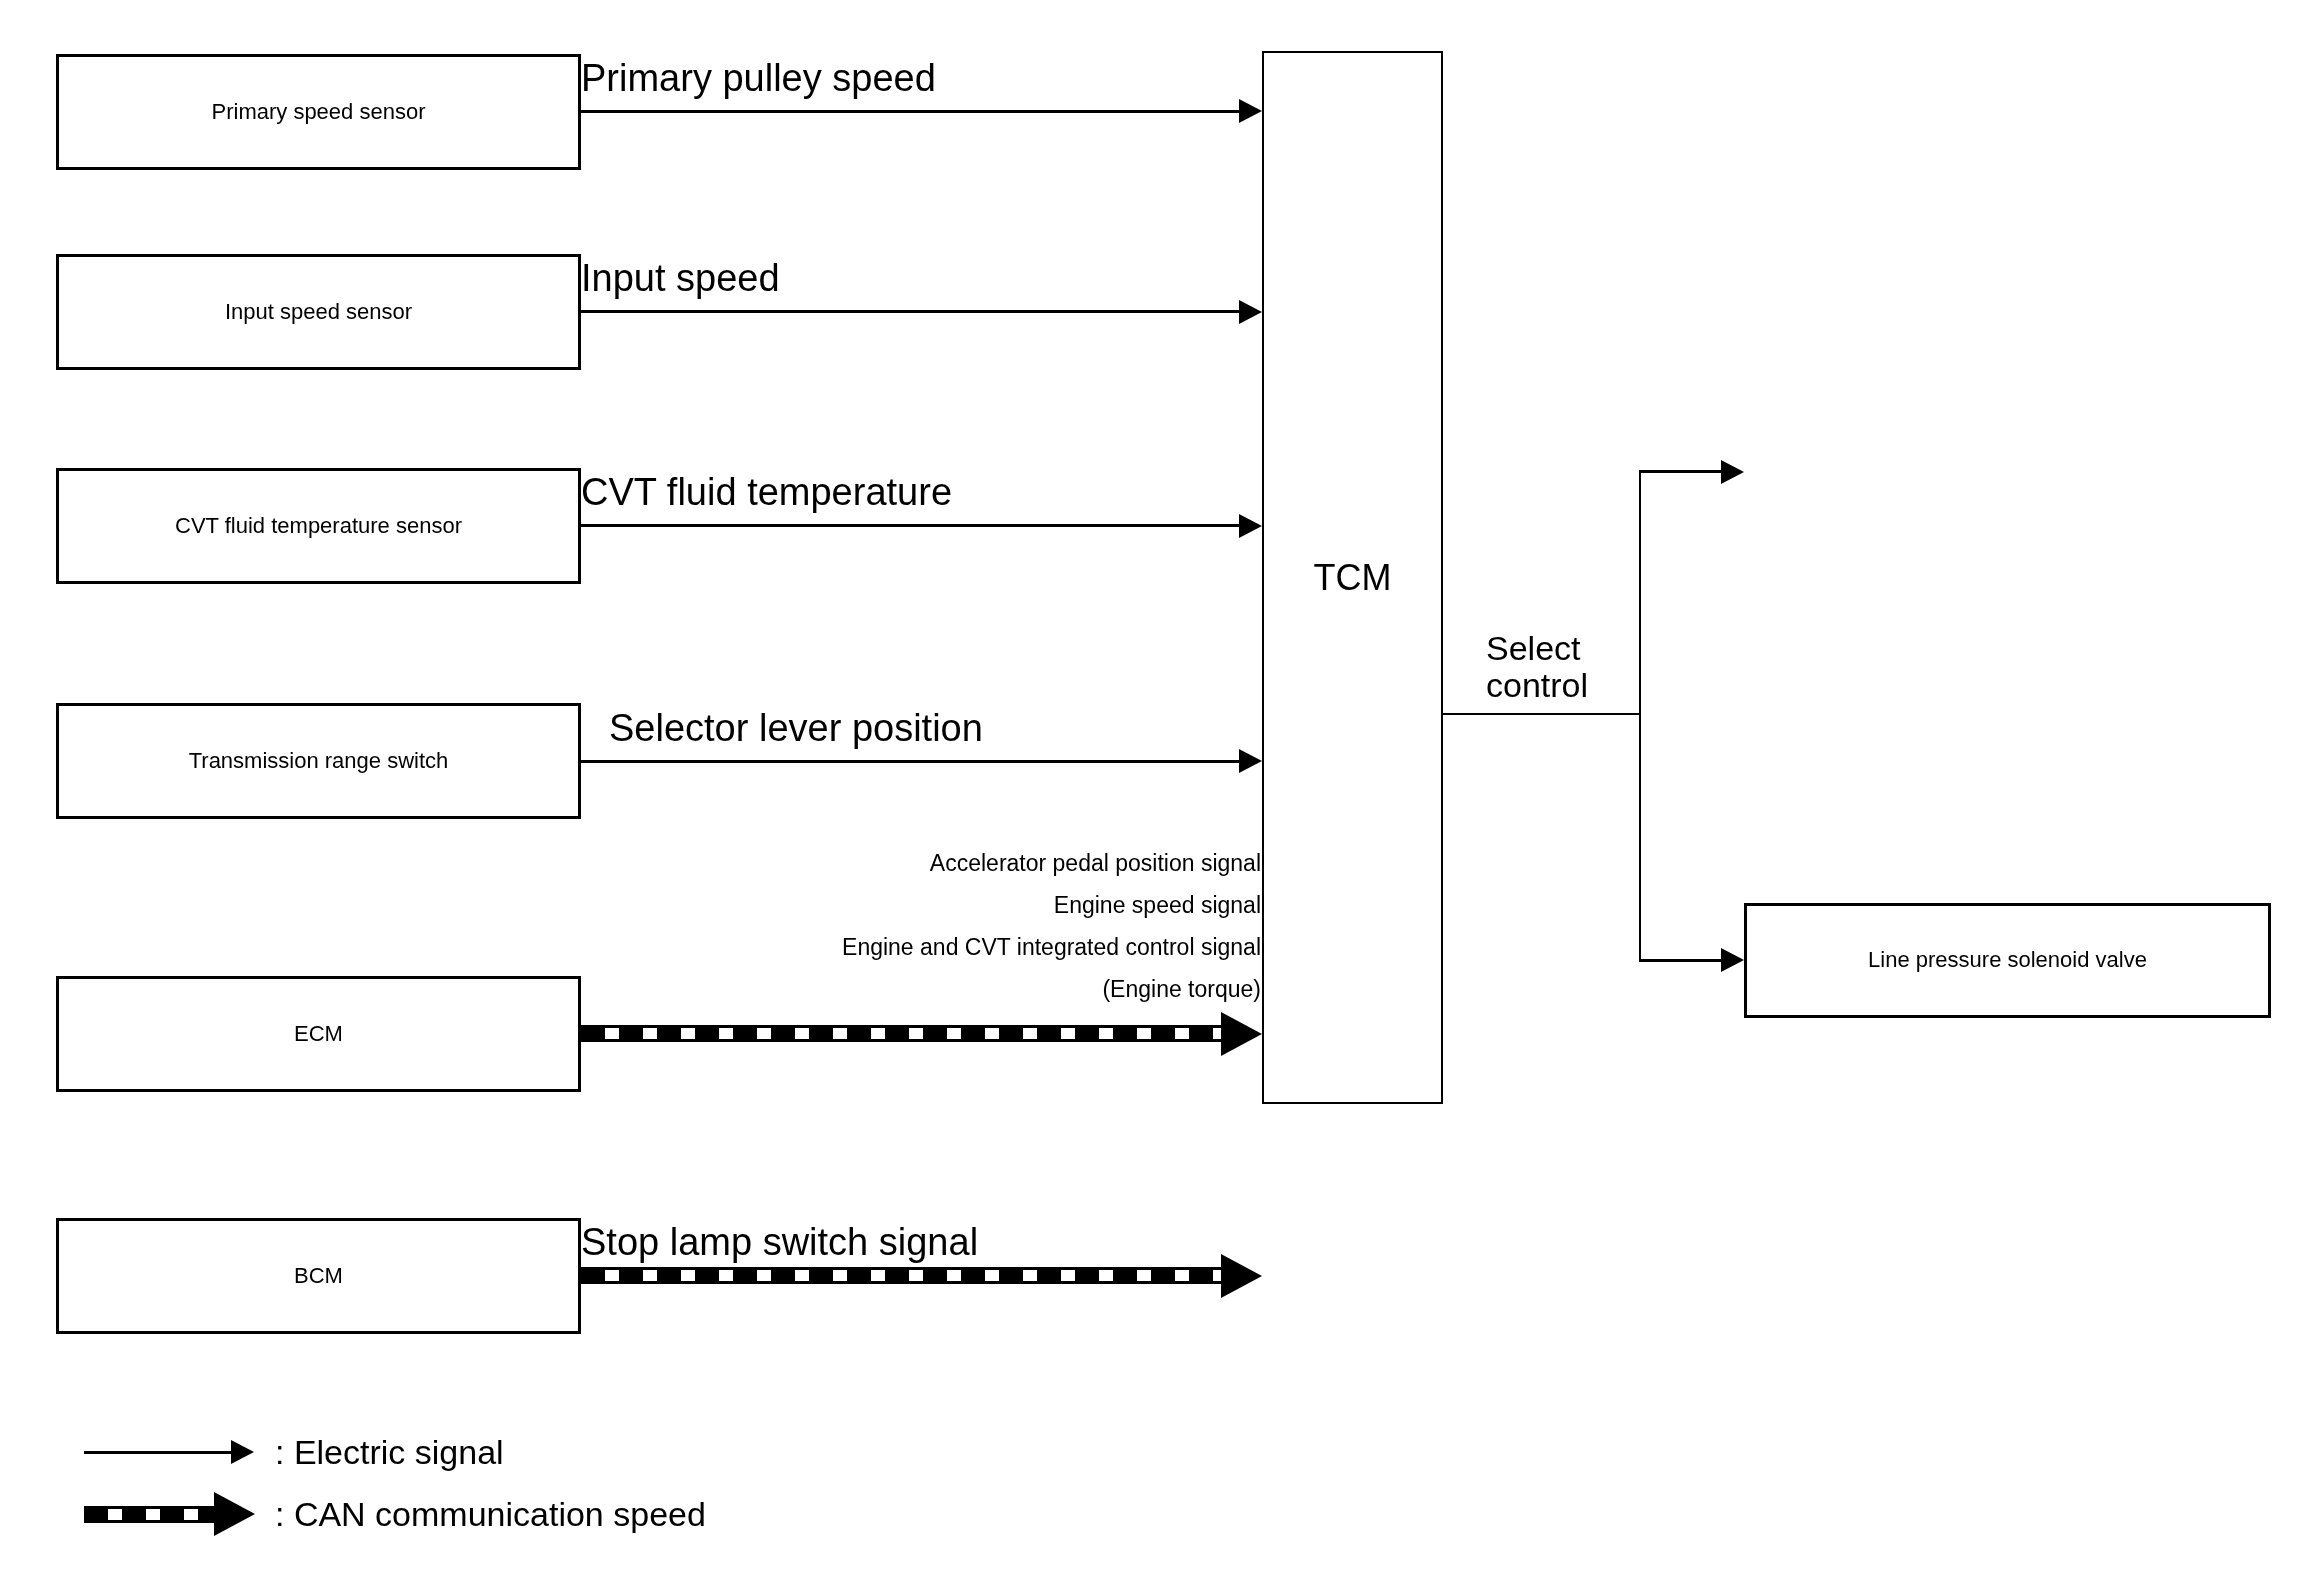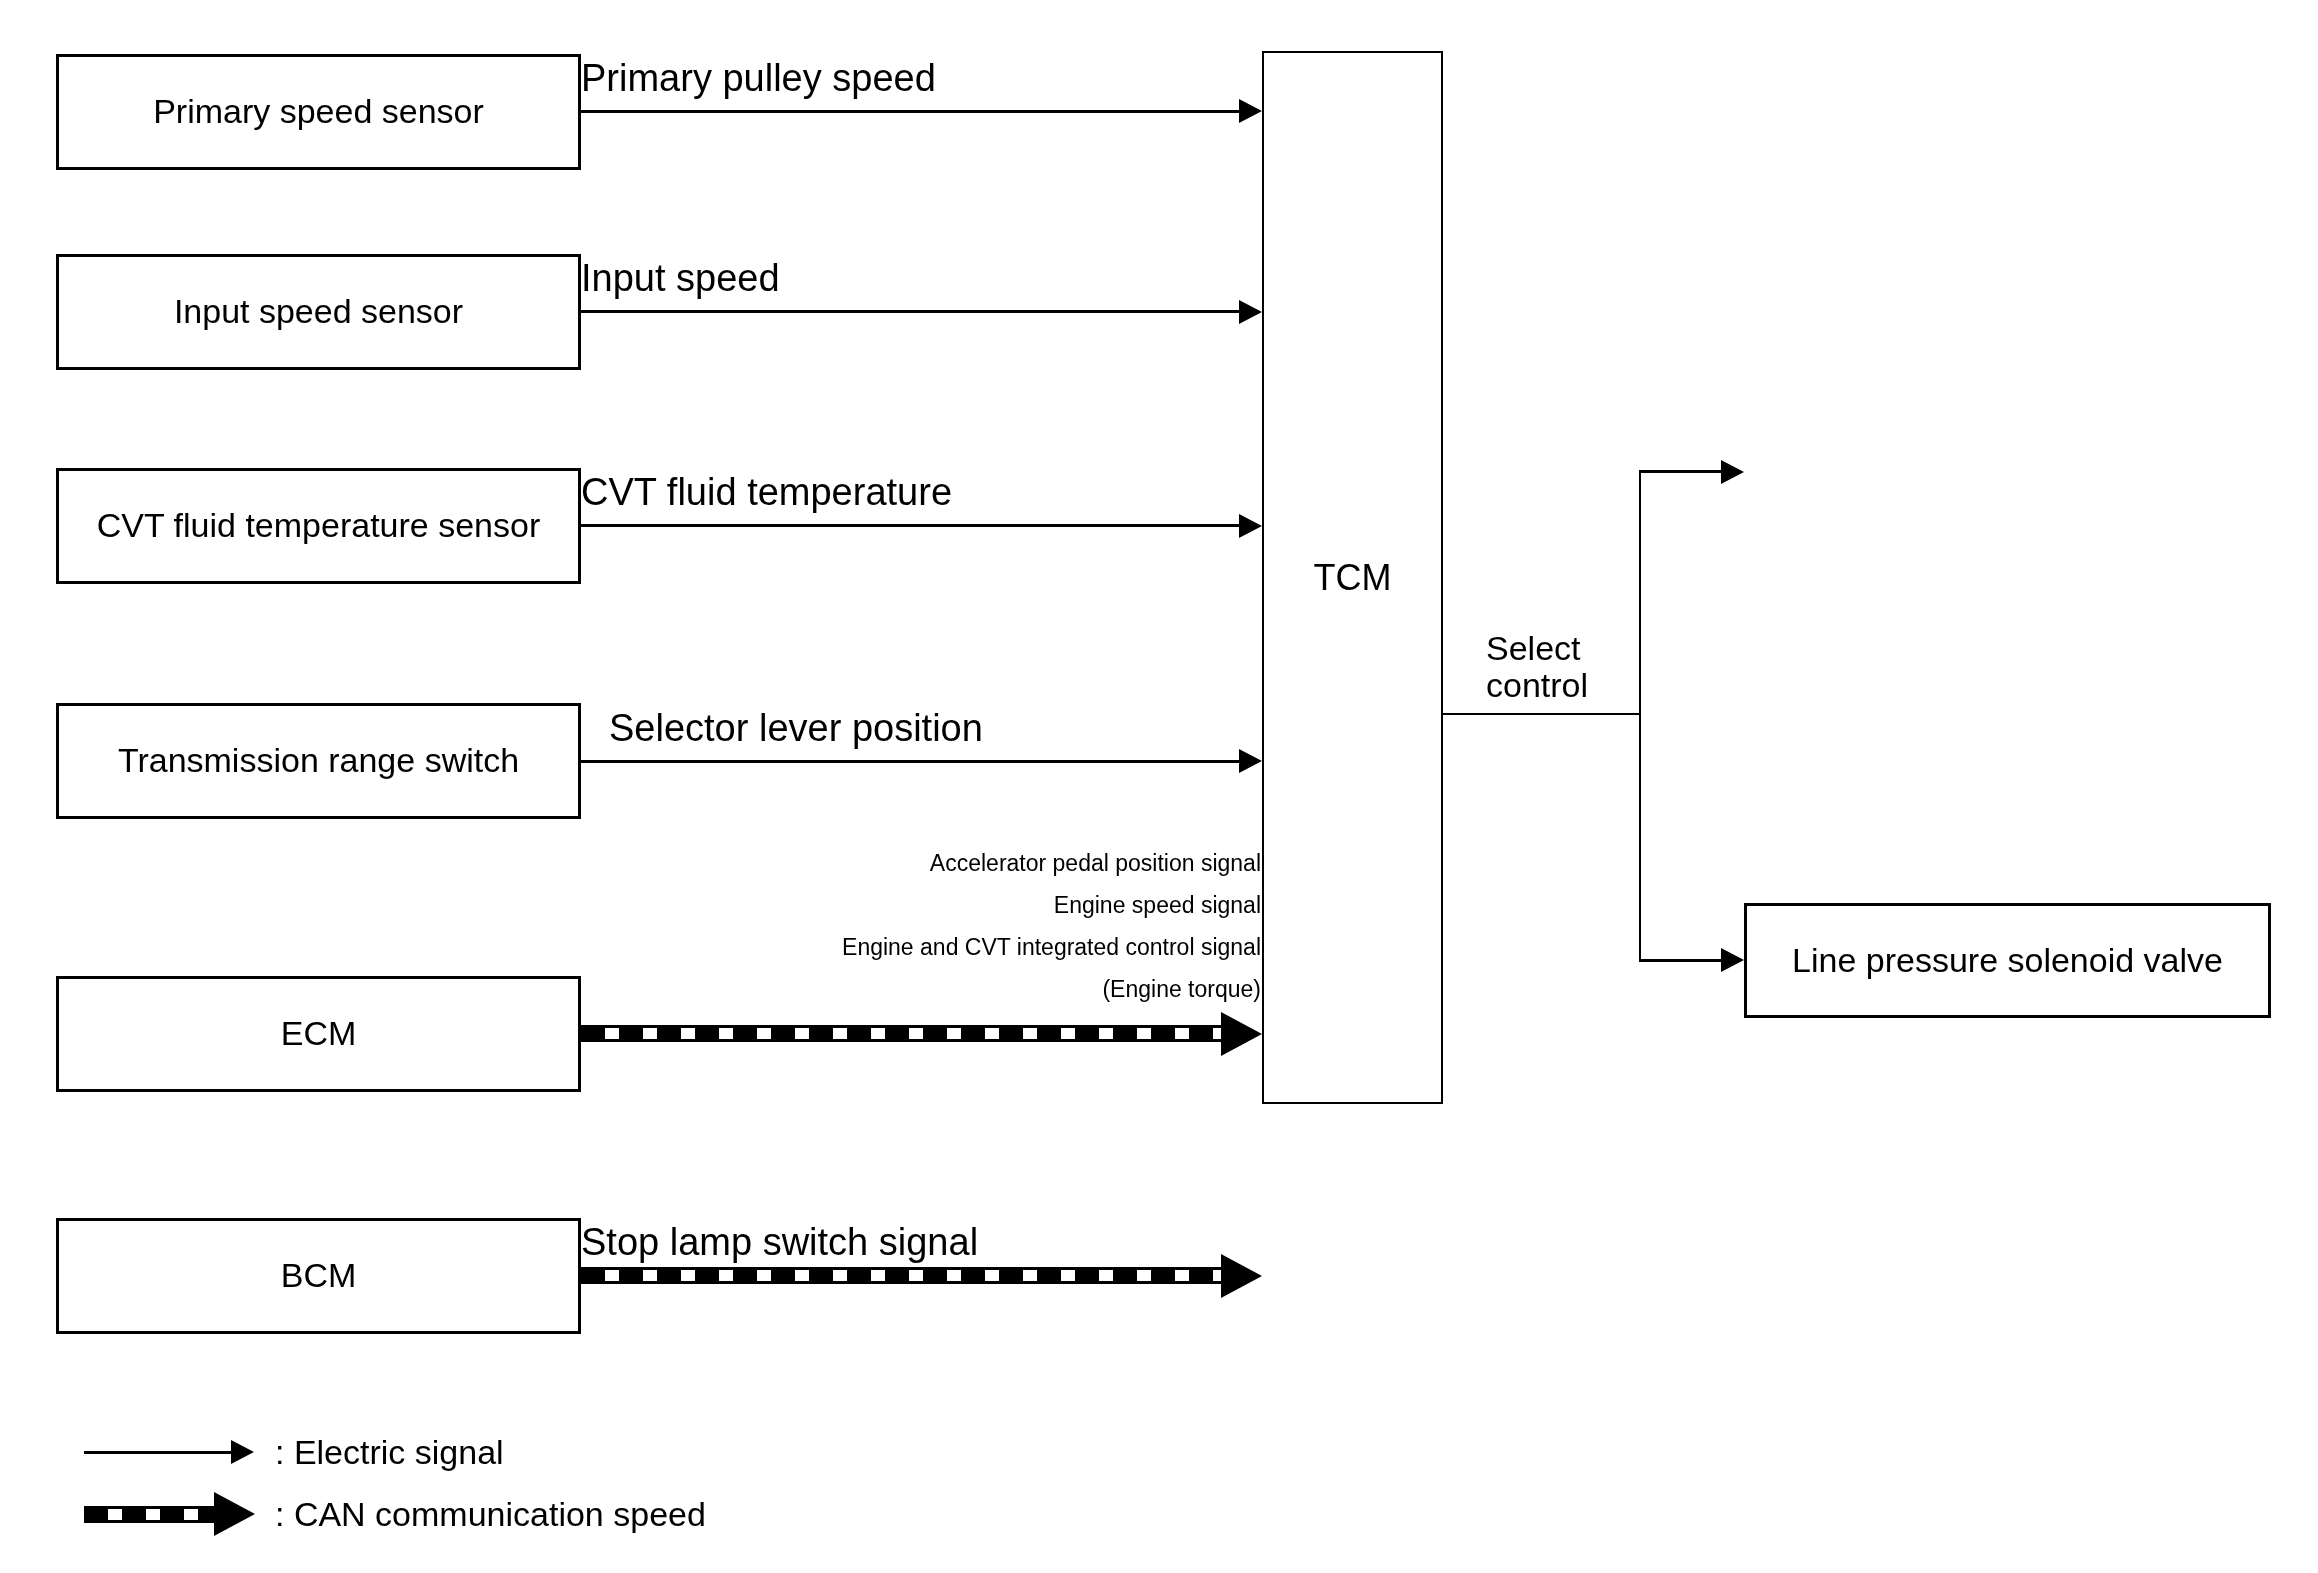--- a/index.html
+++ b/index.html
@@ -14,21 +14,21 @@
   }
   .box{
     position:absolute;
     box-sizing:border-box;
     border:3.4px solid #000;
     background:#fff;
     display:flex;
     align-items:center;
     justify-content:center;
     text-align:center;
-    font-size:34px;
+    font-size:22px;
     line-height:1.1;
   }
   .tcm-box{
     position:absolute;
     box-sizing:border-box;
     border:2.3px solid #000;
     background:#fff;
     display:flex;
     align-items:center;
     justify-content:center;

